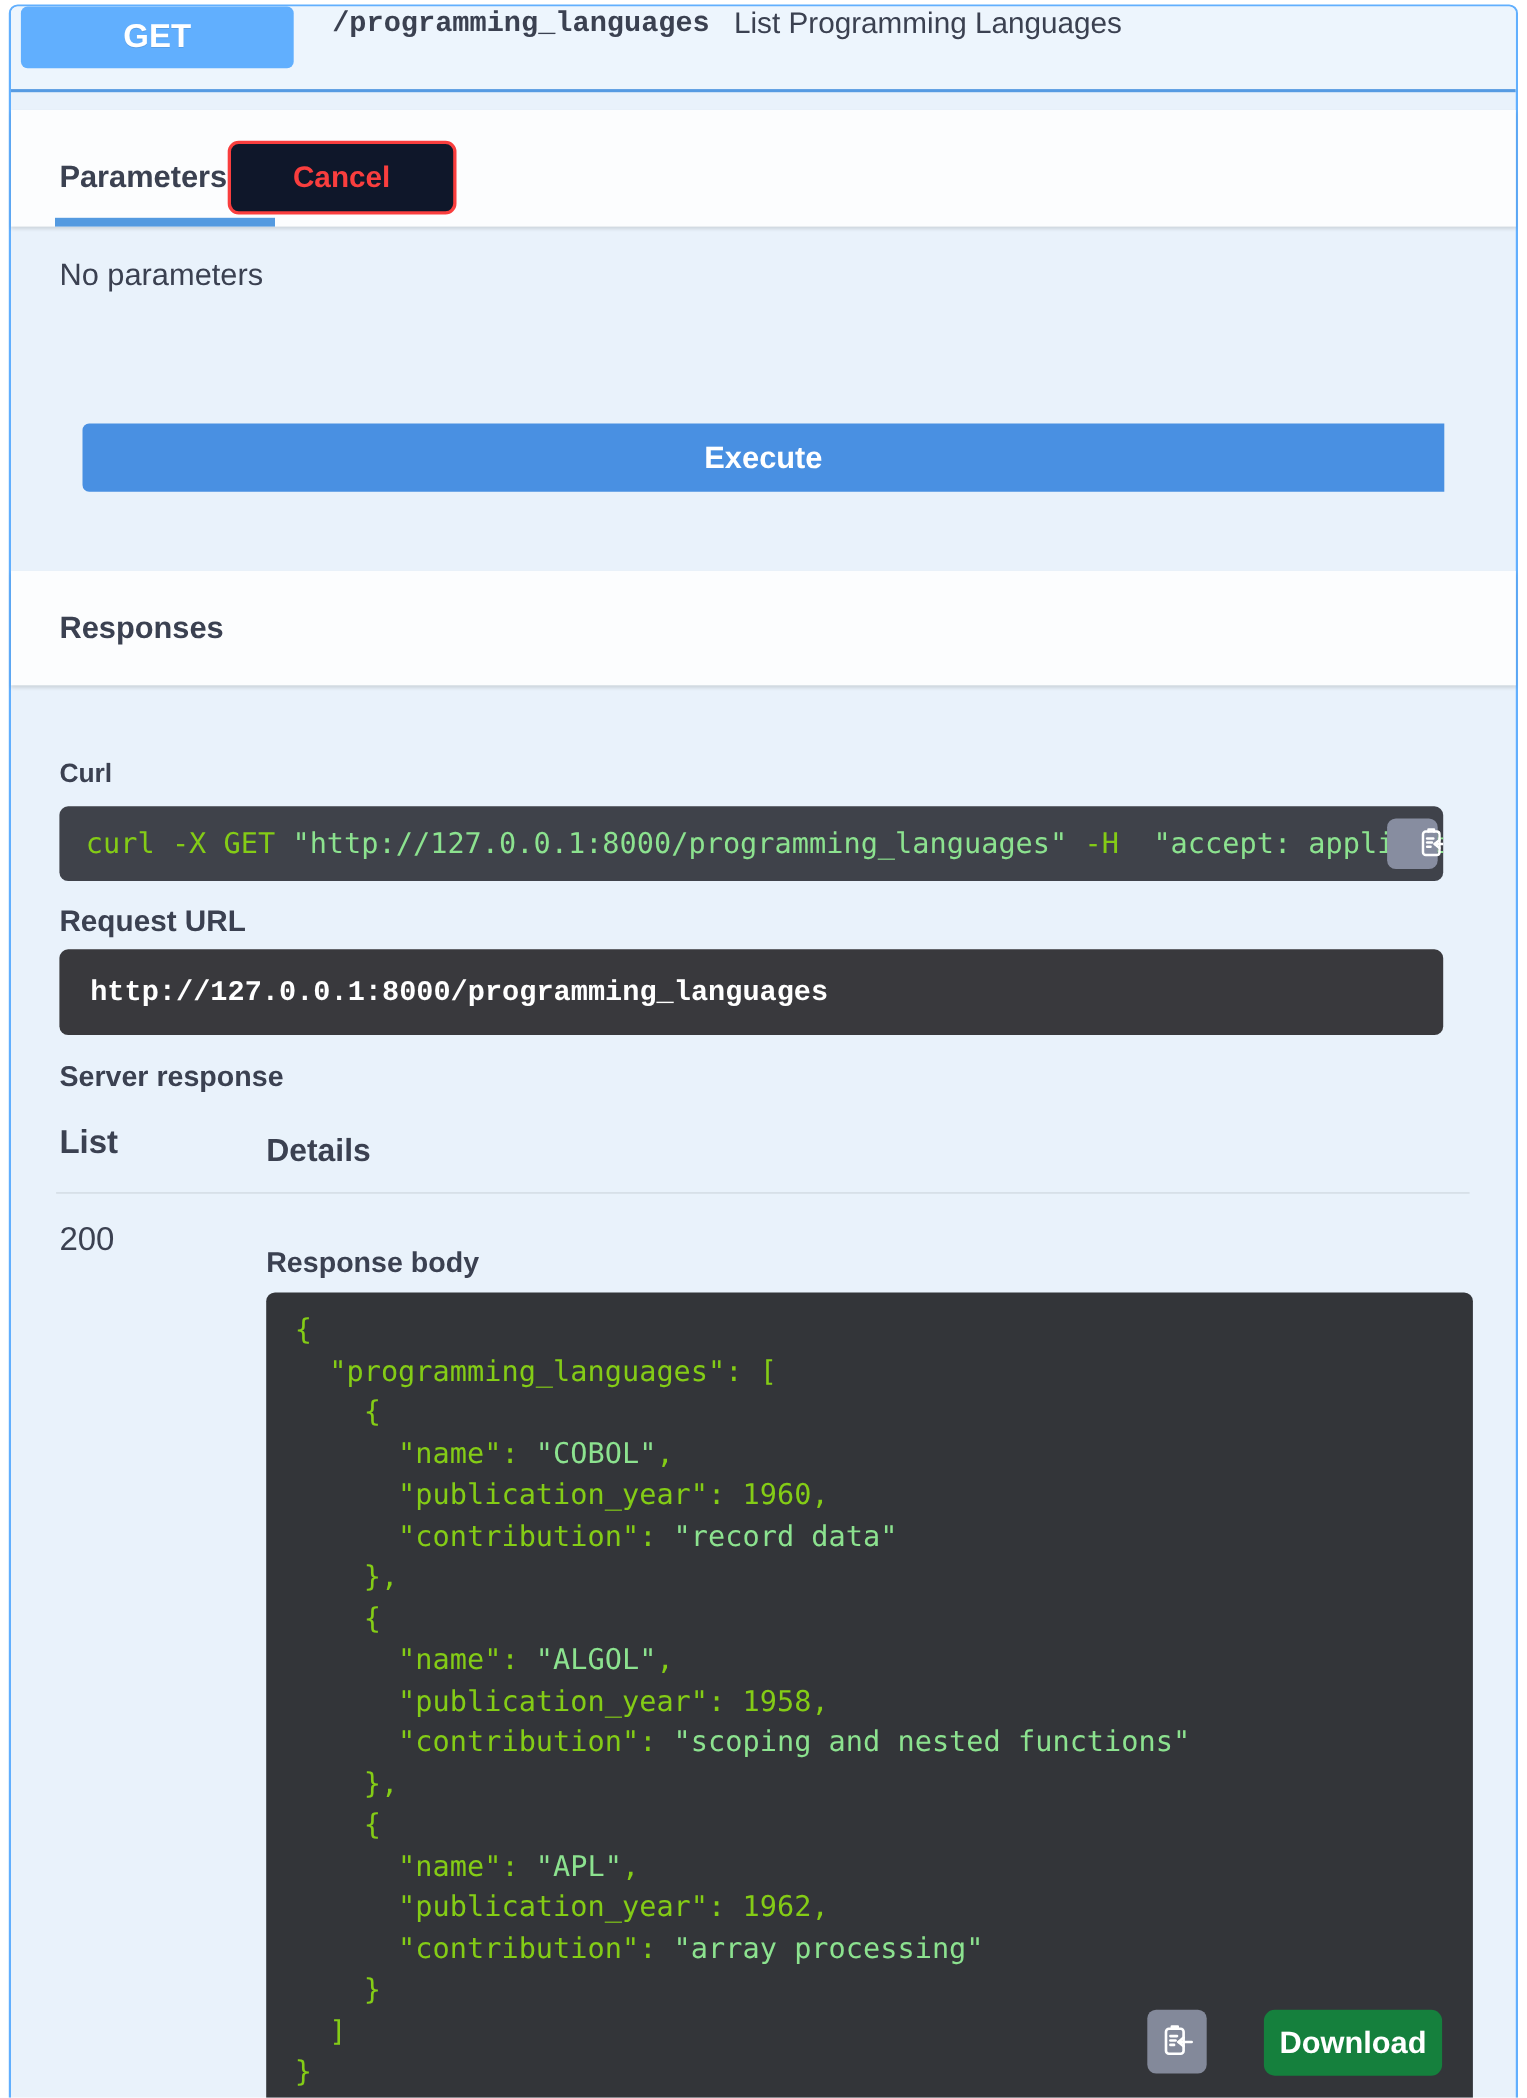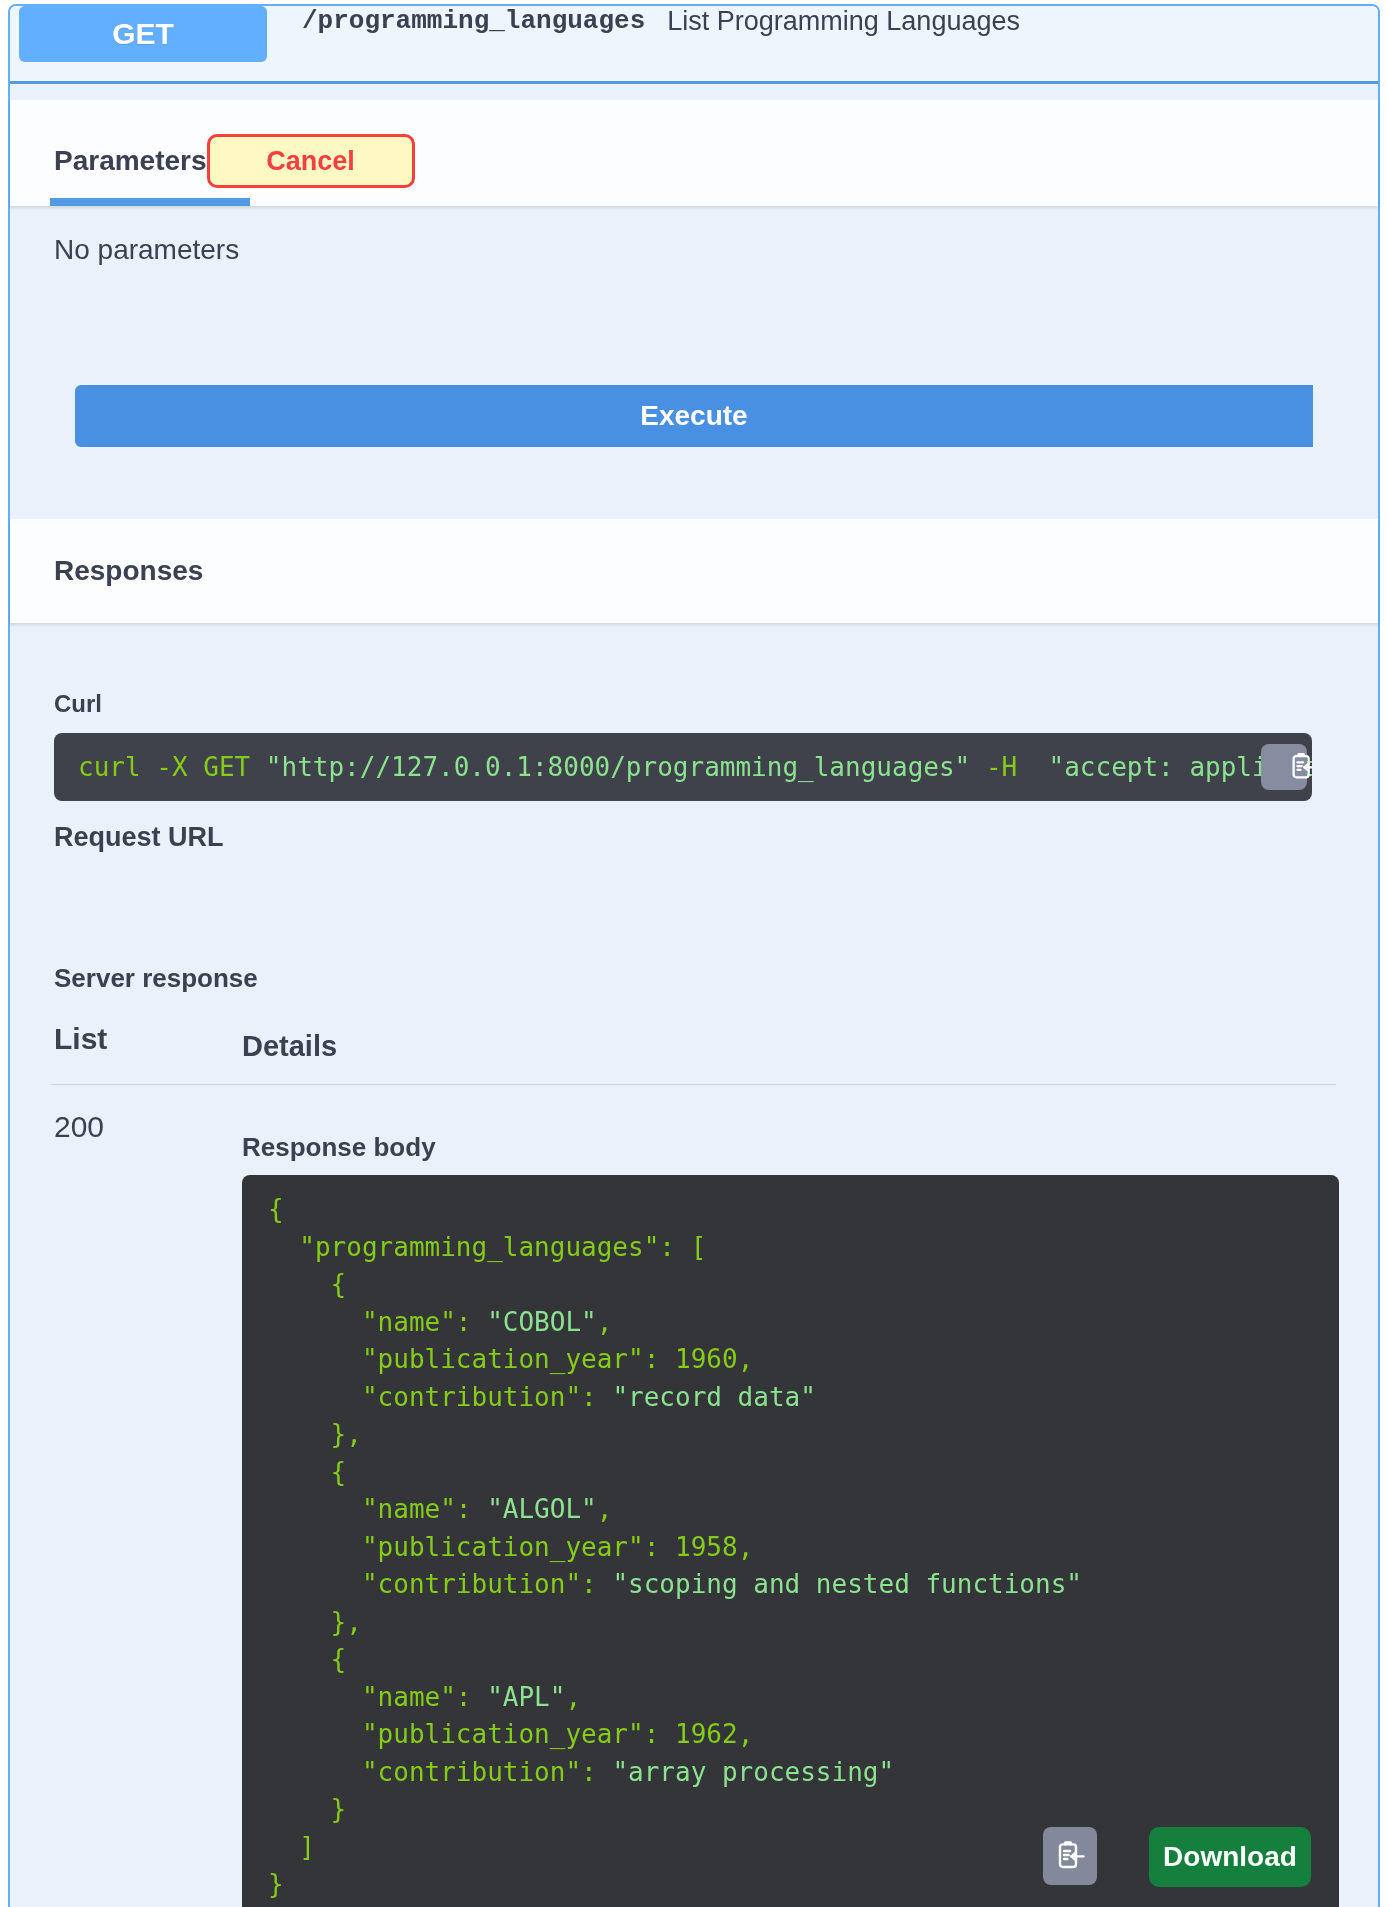--- a/index.html
+++ b/index.html
@@ -32,21 +32,21 @@
   
   .section-strip {
     position:absolute; left:0; width:100%; background:#fcfdfe;
     box-shadow:0 2px 3px rgba(0,0,0,.12); display:flex; align-items:center;
   }
   .params-strip { top:78px; height:106px; padding:16px 42px 0 44px;margin-top:16px; }
   .responses-strip { top:513px; height:104px; padding-left:44px; }
   .section-title { font-size:28px; font-weight:bold; color:#3b4151; }
   .tab-underline { position:absolute; left:40px; bottom:0; width:200px; height:8px; background:#549ae0; }
   .btn-cancel {
-    width:208px; height:54px; background:#fef9c3; border:3px solid #f93e3e;
+    width:208px; height:67px; background:#0f172a; border:3px solid #f93e3e;
     border-radius:10px; color:#f93e3e; font-size:27px; font-weight:bold;
     font-family:"Liberation Sans", sans-serif; cursor:pointer;
   }
   .no-params { position:absolute; left:44px; top:228px; font-size:28px; }
   
   .exec-row { position:absolute; left:65px; top:379px; width:1238px; height:62px; display:flex; }
   .btn-execute {
     flex:1; background:#4990e2; border:none; border-radius:6px 0 0 6px;
     color:#fff; font-size:28px; font-weight:bold; font-family:"Liberation Sans", sans-serif; cursor:pointer;
   }
@@ -135,20 +135,23 @@
               <path d="M7.5 12 H11"></path>
               <path d="M7.5 15 H10"></path>
             <path d="M22 13 H13"></path>
               <path d="M16.5 10 L13 13 L16.5 16"></path>
           </svg>
         </span>
       </button>
     </div>
 
     <div class="mini-label url-label">Request URL</div>
+    <div class="code-bar url-bar">
+      <span>http://127.0.0.1:8000/programming_languages</span>
+    </div>
 
     <div class="mini-label server-label">Server response</div>
     <div class="mini-label th-code">List</div>
     <div class="mini-label th-details">Details</div>
     <div class="divider"></div>
 
     <div class="status-code">200</div>
     <div class="mini-label resp-body-label">Response body</div>
 
     <div class="response-block">

